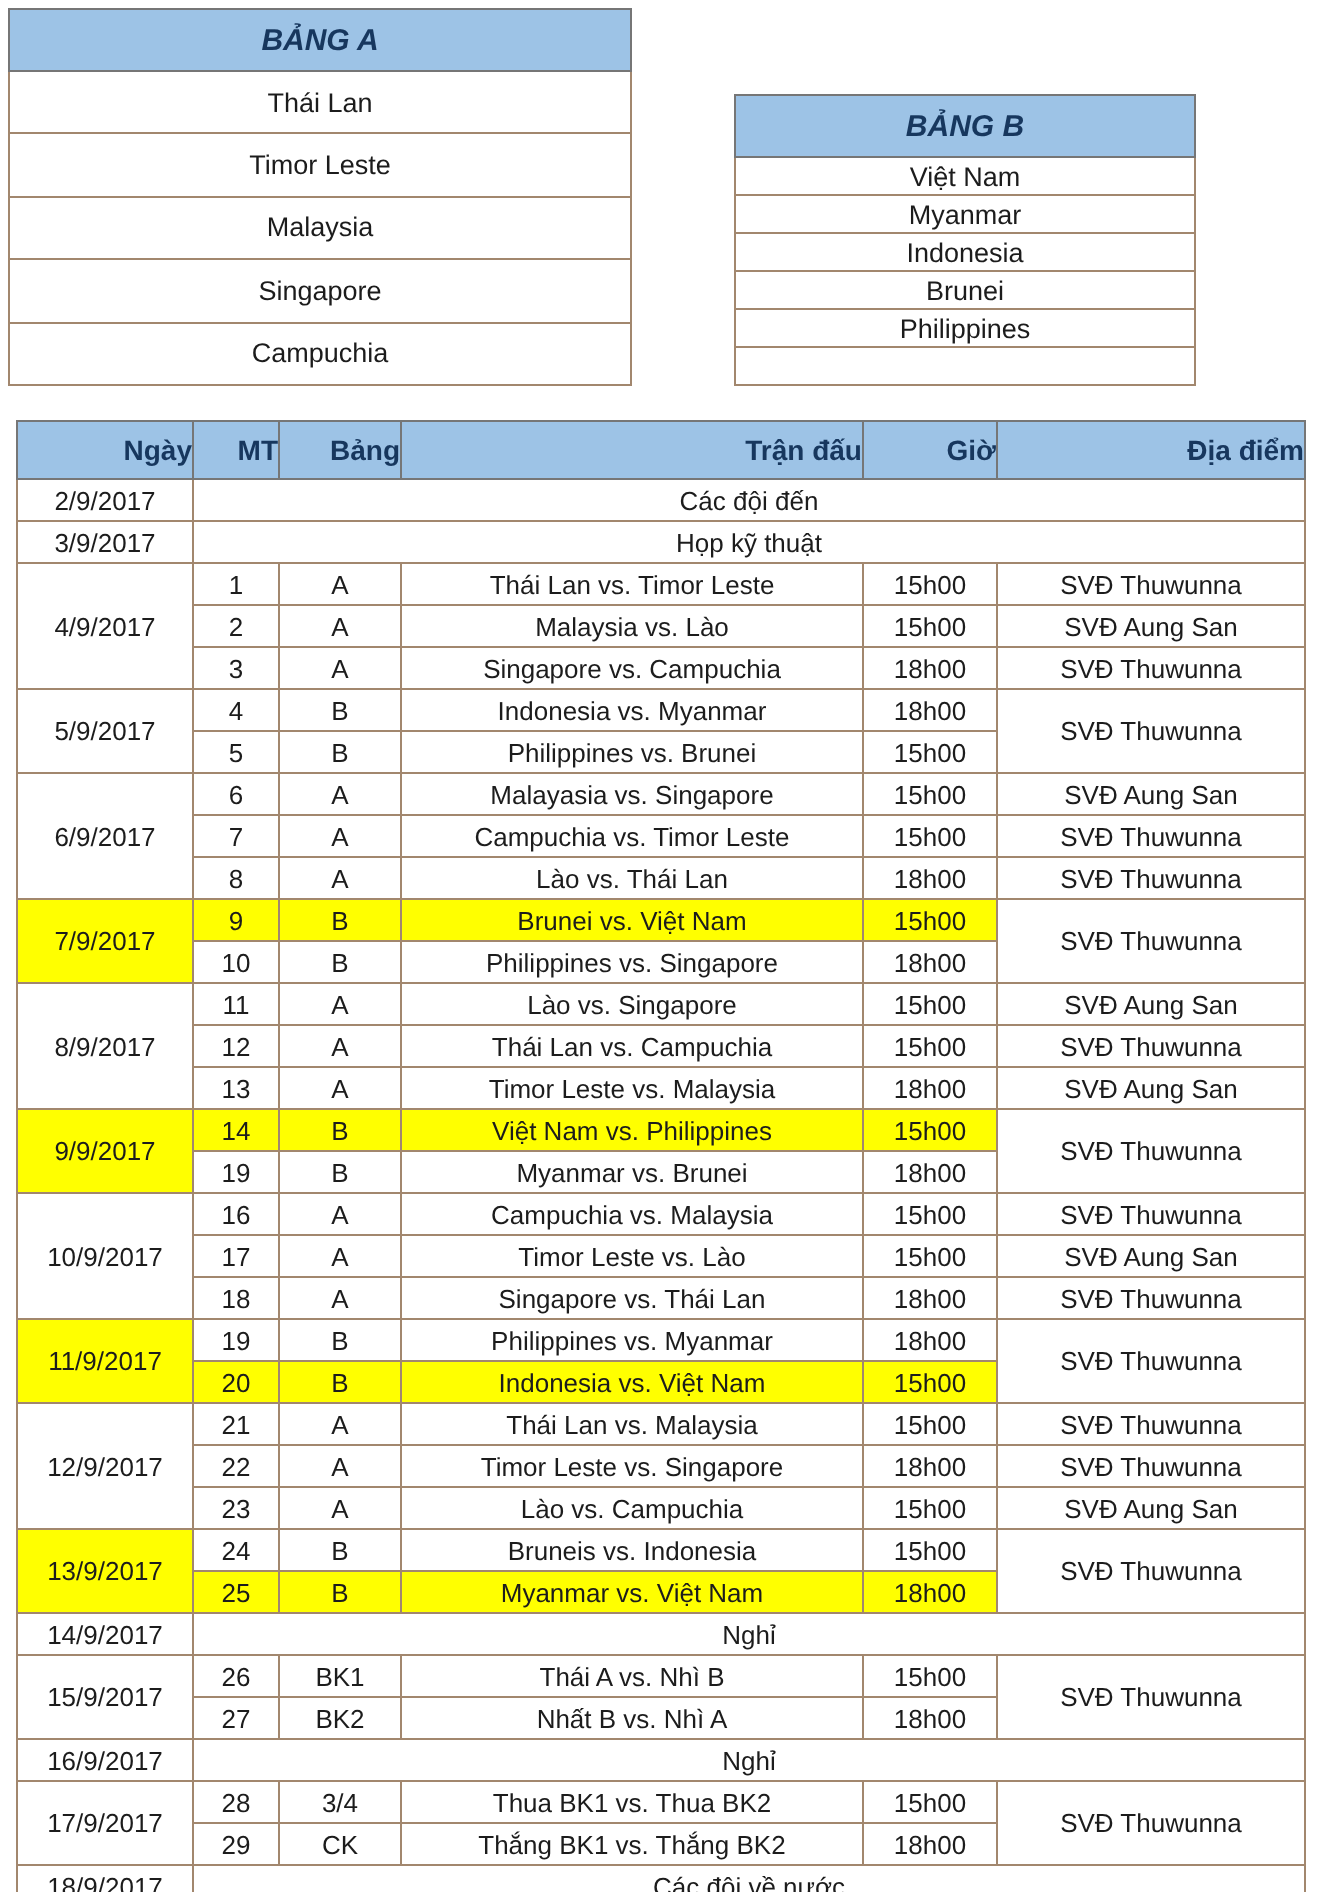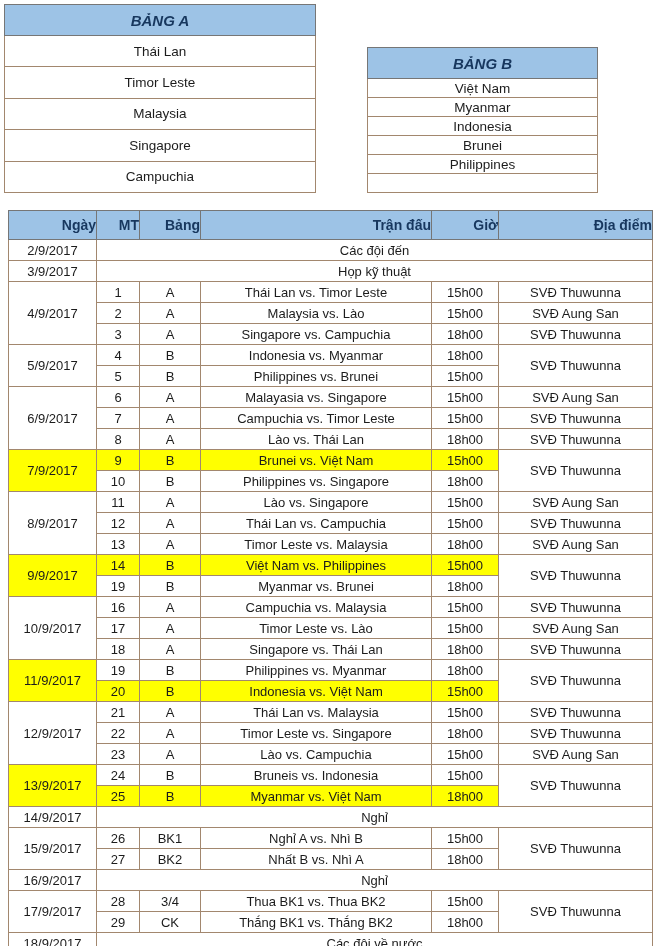--- a/index.html
+++ b/index.html
@@ -316,21 +316,21 @@
           <td class="hl">18h00</td>
         </tr>
         <tr>
           <td class="">14/9/2017</td>
           <td colspan="5">Nghỉ</td>
         </tr>
         <tr>
           <td rowspan="2" class="">15/9/2017</td>
           <td class="">26</td>
           <td class="">BK1</td>
-          <td class="">Nghỉ A vs. Nhì B</td>
+          <td class="">Thái A vs. Nhì B</td>
           <td class="">15h00</td>
           <td rowspan="2">SVĐ Thuwunna</td>
         </tr>
         <tr>
           <td class="">27</td>
           <td class="">BK2</td>
           <td class="">Nhất B vs. Nhì A</td>
           <td class="">18h00</td>
         </tr>
         <tr>

